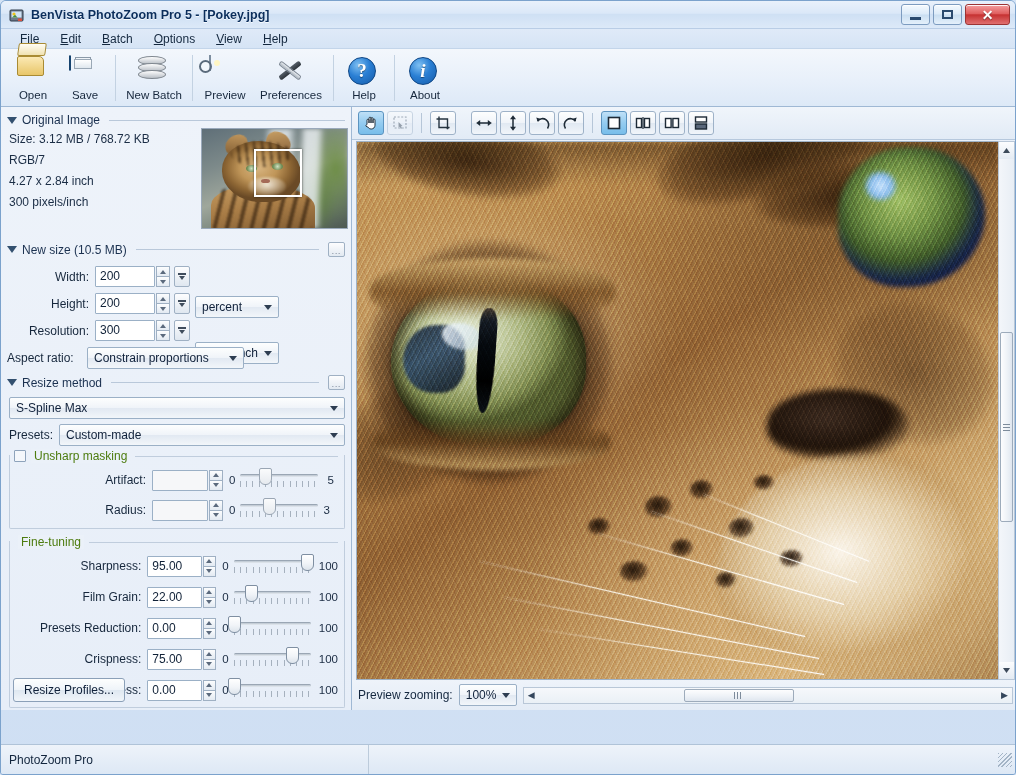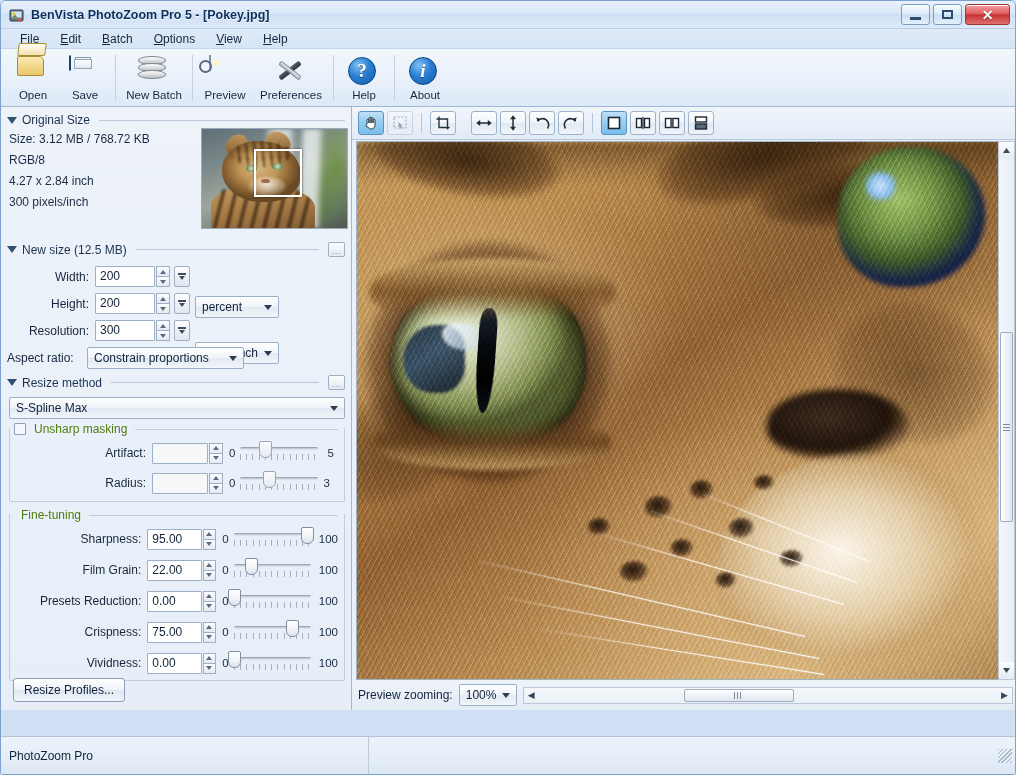--- a/index.html
+++ b/index.html
@@ -245,21 +245,21 @@
   #hthumb { position:absolute; left:160px; width:110px; top:1px; bottom:1px;
      background:linear-gradient(180deg,#fdfdfe,#eef2f7 55%,#dfe6ef 100%);
      border:1px solid #9dabbb; border-radius:2px;
      display:flex; align-items:center; justify-content:center; }
   #hthumb .grip { width:9px; height:7px;
      background:repeating-linear-gradient(90deg,#7d8b9b 0 1px,transparent 1px 3px); }
   .harrow { width:15px; text-align:center; font-size:9px; color:#34465c; }
 
   
   #status {
-    position:absolute; left:0; right:0; bottom:0; height:38px; display:flex; align-items:center;
+    position:absolute; left:0; right:0; bottom:0; height:30px; display:flex; align-items:center;
     background:linear-gradient(180deg,#eef3fa,#dde8f5); border-top:1px solid #b0c3d8;gap:40px; }
   #status .cell1 { width:368px; padding-left:8px; font-size:12px; color:#12253d;
     border-right:1px solid #bccbdb; height:100%; display:flex; align-items:center; }
   #status .cell2 { flex:1; }
   #status .grip { width:14px; height:14px; margin-right:3px;
     background:repeating-linear-gradient(135deg,#a3b4c6 0 1px,transparent 1px 3px); }
 
   
   .cat-stage { position:absolute; inset:0; overflow:hidden; background:#1b1108; }
   .cat-base {
@@ -492,26 +492,26 @@
       <span class="lbl">About</span>
     </div>
   </div>
 
   <div id="body">
 
     <div id="left">
 
       <div class="grp-head">
         <span class="tri"></span>
-        <span class="gt">Original Size</span>
+        <span class="gt">Original Image</span>
         <span class="rule"></span>
       </div>
       <div class="info-wrap">
         <div class="info-line">Size: 3.12 MB / 768.72 KB</div>
-        <div class="info-line">RGB/8</div>
+        <div class="info-line">RGB/7</div>
         <div class="info-line">4.27 x 2.84 inch</div>
         <div class="info-line">300 pixels/inch</div>
         <div class="thumb">
           <div class="tcat">
             <div class="bg-blur"></div>
             <div class="body"></div>
               <div class="stripes"></div>
             <div class="ear-l"></div>
               <div class="ear-r"></div>
             <div class="head"></div>
@@ -520,21 +520,21 @@
             <div class="teye-l"></div>
               <div class="teye-r"></div>
             <div class="tnose"></div>
           </div>
           <div class="roi"></div>
         </div>
       </div>
 
       <div class="grp-head" style="margin-top:2px">
         <span class="tri"></span>
-        <span class="gt">New size (12.5 MB)</span>
+        <span class="gt">New size (10.5 MB)</span>
         <span class="rule"></span>
         <span class="dots">...</span>
       </div>
 
       <div style="position:relative; padding:4px 0 0 0;">
         <div class="row">
           <span class="lab" style="width:82px">Width:</span>
           <span class="txt" style="width:60px; margin-left:6px">200</span>
           <span class="spin">
               <div>
@@ -601,20 +601,27 @@
         <span class="tri"></span>
         <span class="gt">Resize method</span>
         <span class="rule"></span>
         <span class="dots">...</span>
       </div>
       <div style="padding:2px 6px 0 8px;">
         <div class="sel" style="width:100%">
           <span class="cv">S-Spline Max</span>
           <span class="ch"></span>
         </div>
+        <div style="display:flex; align-items:center; margin-top:5px;">
+          <span style="font-size:12px;color:#16273c">Presets:</span>
+          <span class="sel" style="flex:1; margin-left:6px">
+            <span class="cv">Custom-made</span>
+            <span class="ch"></span>
+          </span>
+        </div>
       </div>
 
       <div style="margin-top:9px">
         <div class="fieldset">
           <div class="fs-head">
             <span class="ck"></span>
             <span class="ft">Unsharp masking</span>
             <span class="rule"></span>
           </div>
           <div style="padding:6px 6px 0 0">

